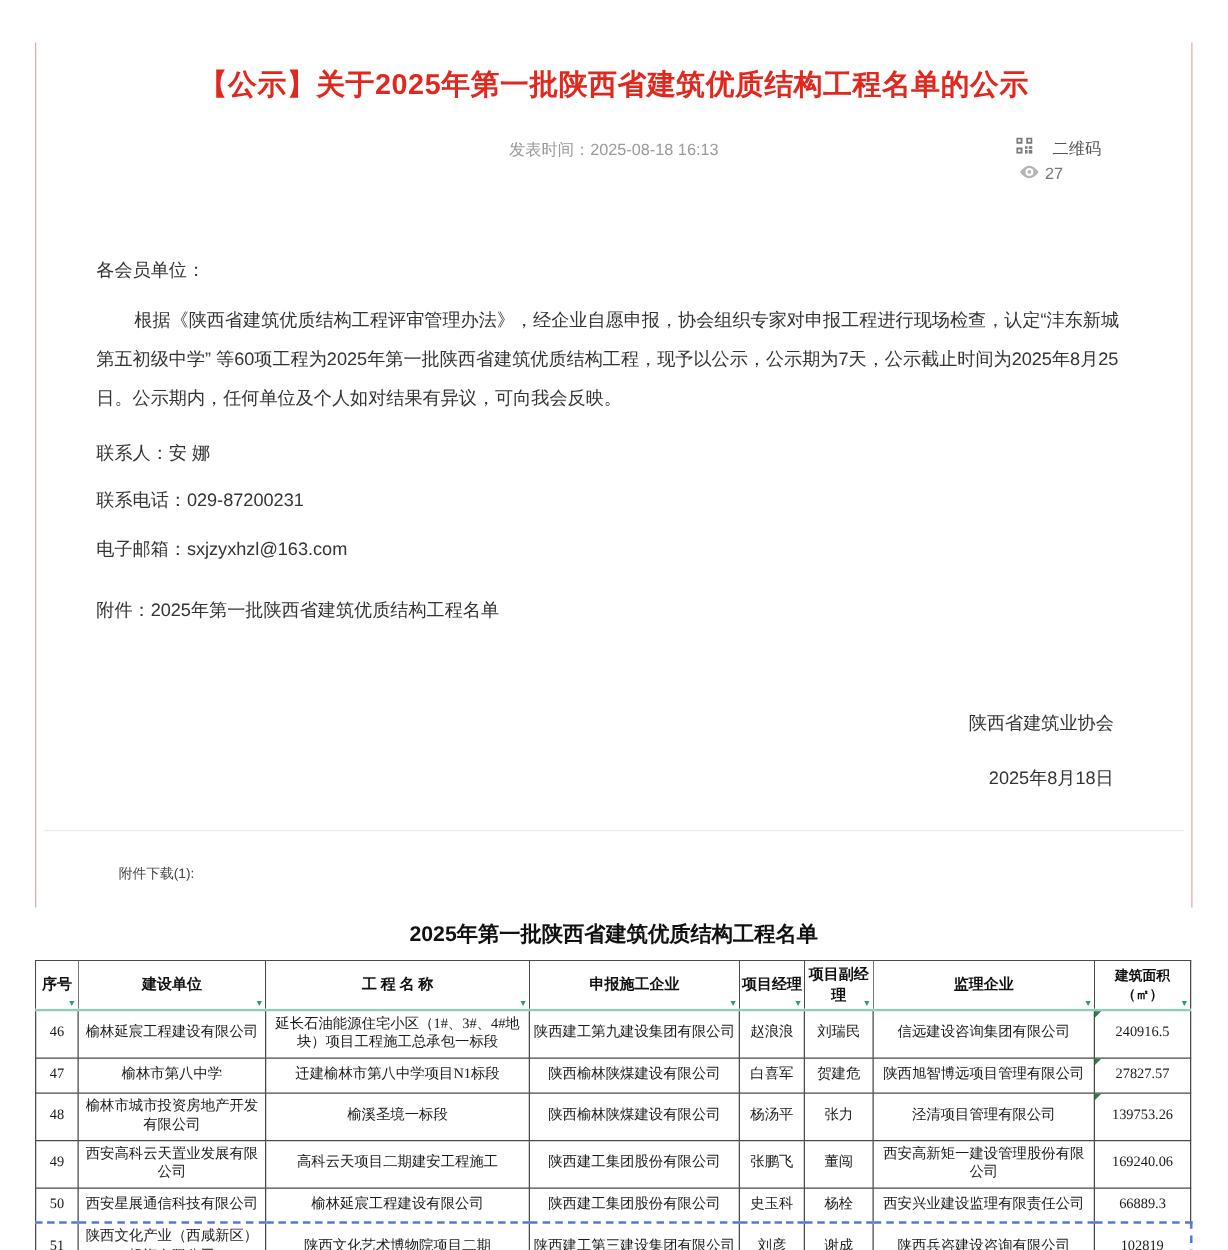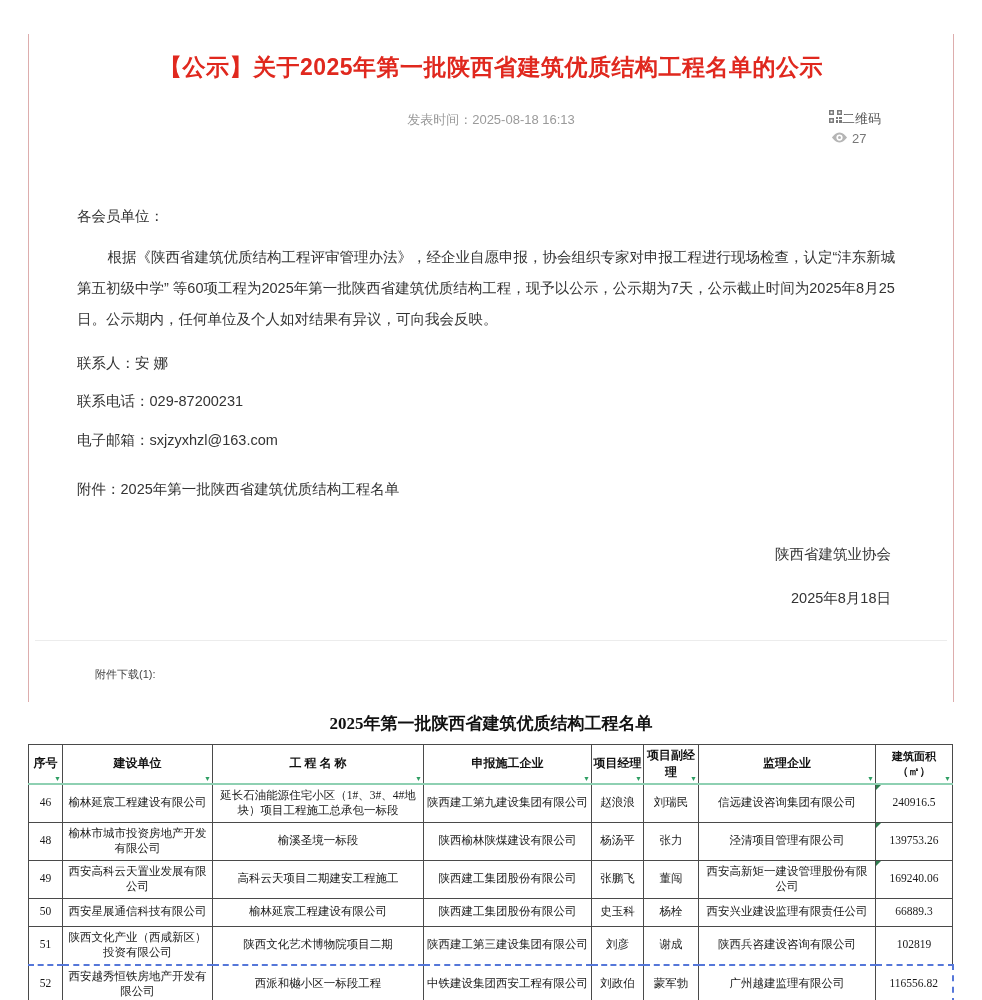--- a/index.html
+++ b/index.html
@@ -26,35 +26,35 @@
   .meta-row {
     position: relative;
     margin-top: 28px; height: 46px;
     text-align: center;
     color: #9a9a9a; font-size: 13px;
   }
   .qr-block {
     position: absolute; right: 72px; top: -2px;
     text-align: left; color: #555; font-size: 13px; line-height: 1.5;
   }
-  .qr-line { display: flex; align-items: center; gap: 0; }
+  .qr-line { display: flex; align-items: center; gap: 16px; }
   .views-line { display: flex; align-items: center; gap: 5px; color: #777; padding-left: 3px; }
   .notice-body { padding: 48px 52px 0 48px; font-size: 14.5px; color: #333; }
   .salutation { margin: 2px 0 16px; }
   .main-para { margin: 0; text-indent: 2.1em; line-height: 2.15; }
   .contact-line { margin: 17px 0 0; line-height: 1.5; }
   .attachment-line { margin: 27px 0 0; }
-  .sign-block { text-align: right; padding-right: 10px; margin-top: 44px; }
+  .sign-block { text-align: right; padding-right: 10px; margin-top: 68px; }
   .sign-date { margin-top: 25px; }
   .divider { border: none; border-top: 1px solid #ececec; margin: 32px 6px 0; }
   .download-row { font-size: 11px; color: #444; padding: 26px 0 20px 66px; }
   
   .table-section { margin-top: 10px; }
   .table-title {
-    text-align: center; font-family: Liberation Serif, serif;
+    text-align: center; font-family: Liberation Sans, sans-serif;
     font-weight: bold; font-size: 17px; color: #111; margin: 0;
   }
   table.project-table {
     border-collapse: collapse; table-layout: fixed;
     width: 924px; margin: 9px 0 0 28px;
     font-family: "Liberation Serif", serif;
     border: 1px solid #333;
   }
   .project-table th {
     border: 1px solid #4a4a4a;
@@ -170,20 +170,30 @@
           <td>46</td>
           <td>榆林延宸工程建设有限公司</td>
           <td>延长石油能源住宅小区（1#、3#、4#地块）项目工程施工总承包一标段</td>
           <td>陕西建工第九建设集团有限公司</td>
           <td>赵浪浪</td>
           <td>刘瑞民</td>
           <td>信远建设咨询集团有限公司</td>
           <td>240916.5</td>
         </tr>
         <tr>
+          <td>47</td>
+          <td>榆林市第八中学</td>
+          <td>迁建榆林市第八中学项目N1标段</td>
+          <td>陕西榆林陕煤建设有限公司</td>
+          <td>白喜军</td>
+          <td>贺建危</td>
+          <td>陕西旭智博远项目管理有限公司</td>
+          <td>27827.57</td>
+        </tr>
+        <tr>
           <td>48</td>
           <td>榆林市城市投资房地产开发有限公司</td>
           <td>榆溪圣境一标段</td>
           <td>陕西榆林陕煤建设有限公司</td>
           <td>杨汤平</td>
           <td>张力</td>
           <td>泾清项目管理有限公司</td>
           <td>139753.26</td>
         </tr>
         <tr>

